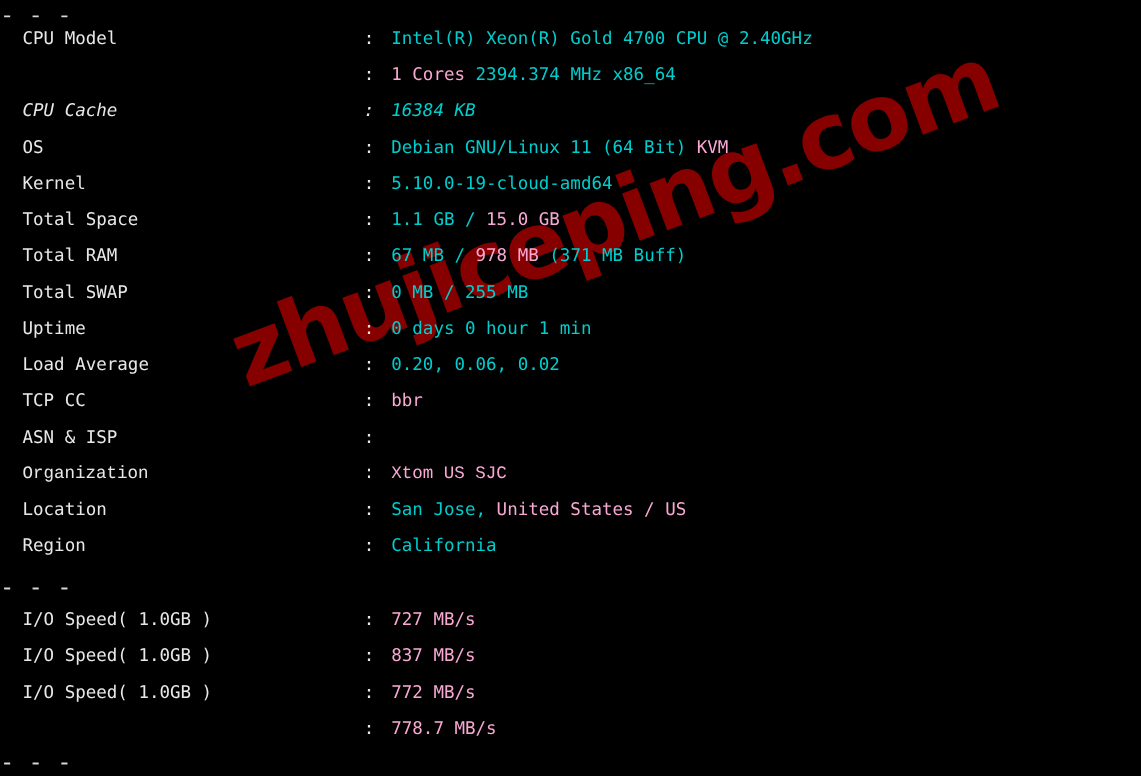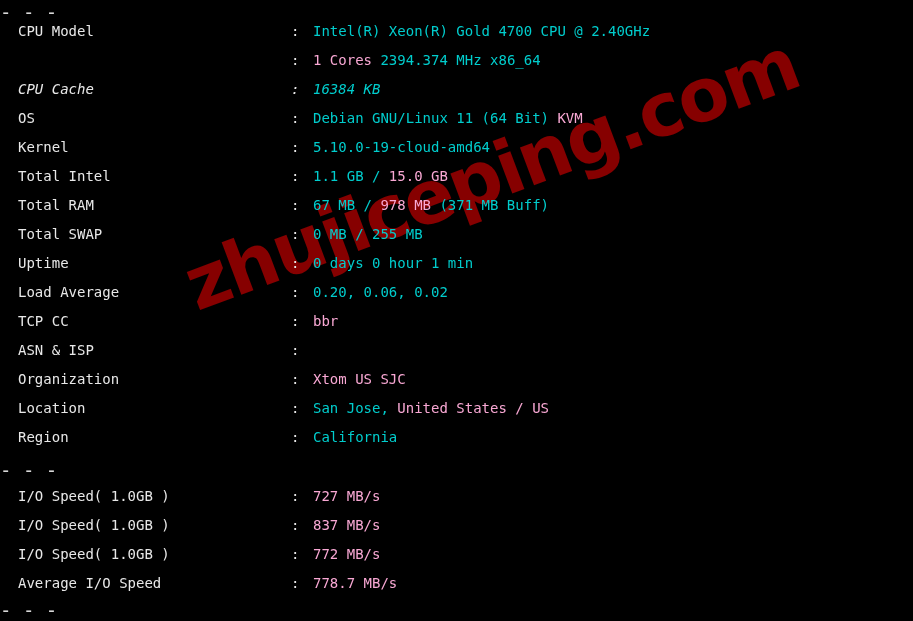--- a/index.html
+++ b/index.html
@@ -117,37 +117,37 @@
   <div id="content">
 
     <div class="divider top">- - -</div>
 
     <div class="rows" id="sysinfo-rows">
         <div class="row" style="top: 17px;"><span class="label">CPU Model</span><span class="colon">:</span><span class="value"><span class="cy">Intel(R) Xeon(R) Gold 4700 CPU @ 2.40GHz</span></span></div>
         <div class="row" style="top: 46px;"><span class="colon">:</span><span class="value"><span class="ye">1 Cores</span><span class="cy"> 2394.374 MHz x86_64</span></span></div>
         <div class="row" style="top: 75px; font-style: italic;"><span class="label">CPU Cache</span><span class="colon">:</span><span class="value"><span class="cy">16384 KB</span></span></div>
         <div class="row" style="top: 104px;"><span class="label">OS</span><span class="colon">:</span><span class="value"><span class="cy">Debian GNU/Linux 11 (64 Bit) </span><span class="ye">KVM</span></span></div>
         <div class="row" style="top: 133px;"><span class="label">Kernel</span><span class="colon">:</span><span class="value"><span class="cy">5.10.0-19-cloud-amd64</span></span></div>
-        <div class="row" style="top: 162px;"><span class="label">Total Intel</span><span class="colon">:</span><span class="value"><span class="cy">1.1 GB / </span><span class="ye">15.0 GB</span></span></div>
+        <div class="row" style="top: 162px;"><span class="label">Total Space</span><span class="colon">:</span><span class="value"><span class="cy">1.1 GB / </span><span class="ye">15.0 GB</span></span></div>
         <div class="row" style="top: 191px;"><span class="label">Total RAM</span><span class="colon">:</span><span class="value"><span class="cy">67 MB / </span><span class="ye">978 MB</span><span class="cy"> (371 MB Buff)</span></span></div>
         <div class="row" style="top: 220px;"><span class="label">Total SWAP</span><span class="colon">:</span><span class="value"><span class="cy">0 MB / 255 MB</span></span></div>
         <div class="row" style="top: 249px;"><span class="label">Uptime</span><span class="colon">:</span><span class="value"><span class="cy">0 days 0 hour 1 min</span></span></div>
         <div class="row" style="top: 278px;"><span class="label">Load Average</span><span class="colon">:</span><span class="value"><span class="cy">0.20, 0.06, 0.02</span></span></div>
         <div class="row" style="top: 307px; padding-left: 12px;"><span class="label">TCP CC</span><span class="colon">:</span><span class="value"><span class="ye">bbr</span></span></div>
         <div class="row" style="top: 336px;"><span class="label">ASN &amp; ISP</span><span class="colon">:</span></div>
-        <div class="row" style="top: 365px;"><span class="label">Organization</span><span class="colon">:</span><span class="value"><span class="ye">Xtom US SJC</span></span></div>
+        <div class="row" style="top: 365px; font-family: Liberation Mono, monospace;"><span class="label">Organization</span><span class="colon">:</span><span class="value"><span class="ye">Xtom US SJC</span></span></div>
         <div class="row" style="top: 394px;"><span class="label">Location</span><span class="colon">:</span><span class="value"><span class="cy">San Jose, </span><span class="ye">United States / US</span></span></div>
         <div class="row" style="top: 423px;"><span class="label">Region</span><span class="colon">:</span><span class="value"><span class="cy">California</span></span></div>
       </div>
 
     <div class="divider middle">- - -</div>
 
     <div class="rows" id="io-rows">
         <div class="row" style="top: 482px;"><span class="label">I/O Speed( 1.0GB )</span><span class="colon">:</span><span class="value"><span class="ye">727 MB/s</span></span></div>
         <div class="row" style="top: 511px;"><span class="label">I/O Speed( 1.0GB )</span><span class="colon">:</span><span class="value"><span class="ye">837 MB/s</span></span></div>
         <div class="row" style="top: 540px;"><span class="label">I/O Speed( 1.0GB )</span><span class="colon">:</span><span class="value"><span class="ye">772 MB/s</span></span></div>
-        <div class="row" style="top: 569px;"><span class="label">Average I/O Speed</span><span class="colon">:</span><span class="value"><span class="ye">778.7 MB/s</span></span></div>
+        <div class="row" style="top: 569px;"><span class="colon">:</span><span class="value"><span class="ye">778.7 MB/s</span></span></div>
       </div>
 
     <div class="divider bottom">- - -</div>
 
   </div>
 </div>
 
 </body></html>

